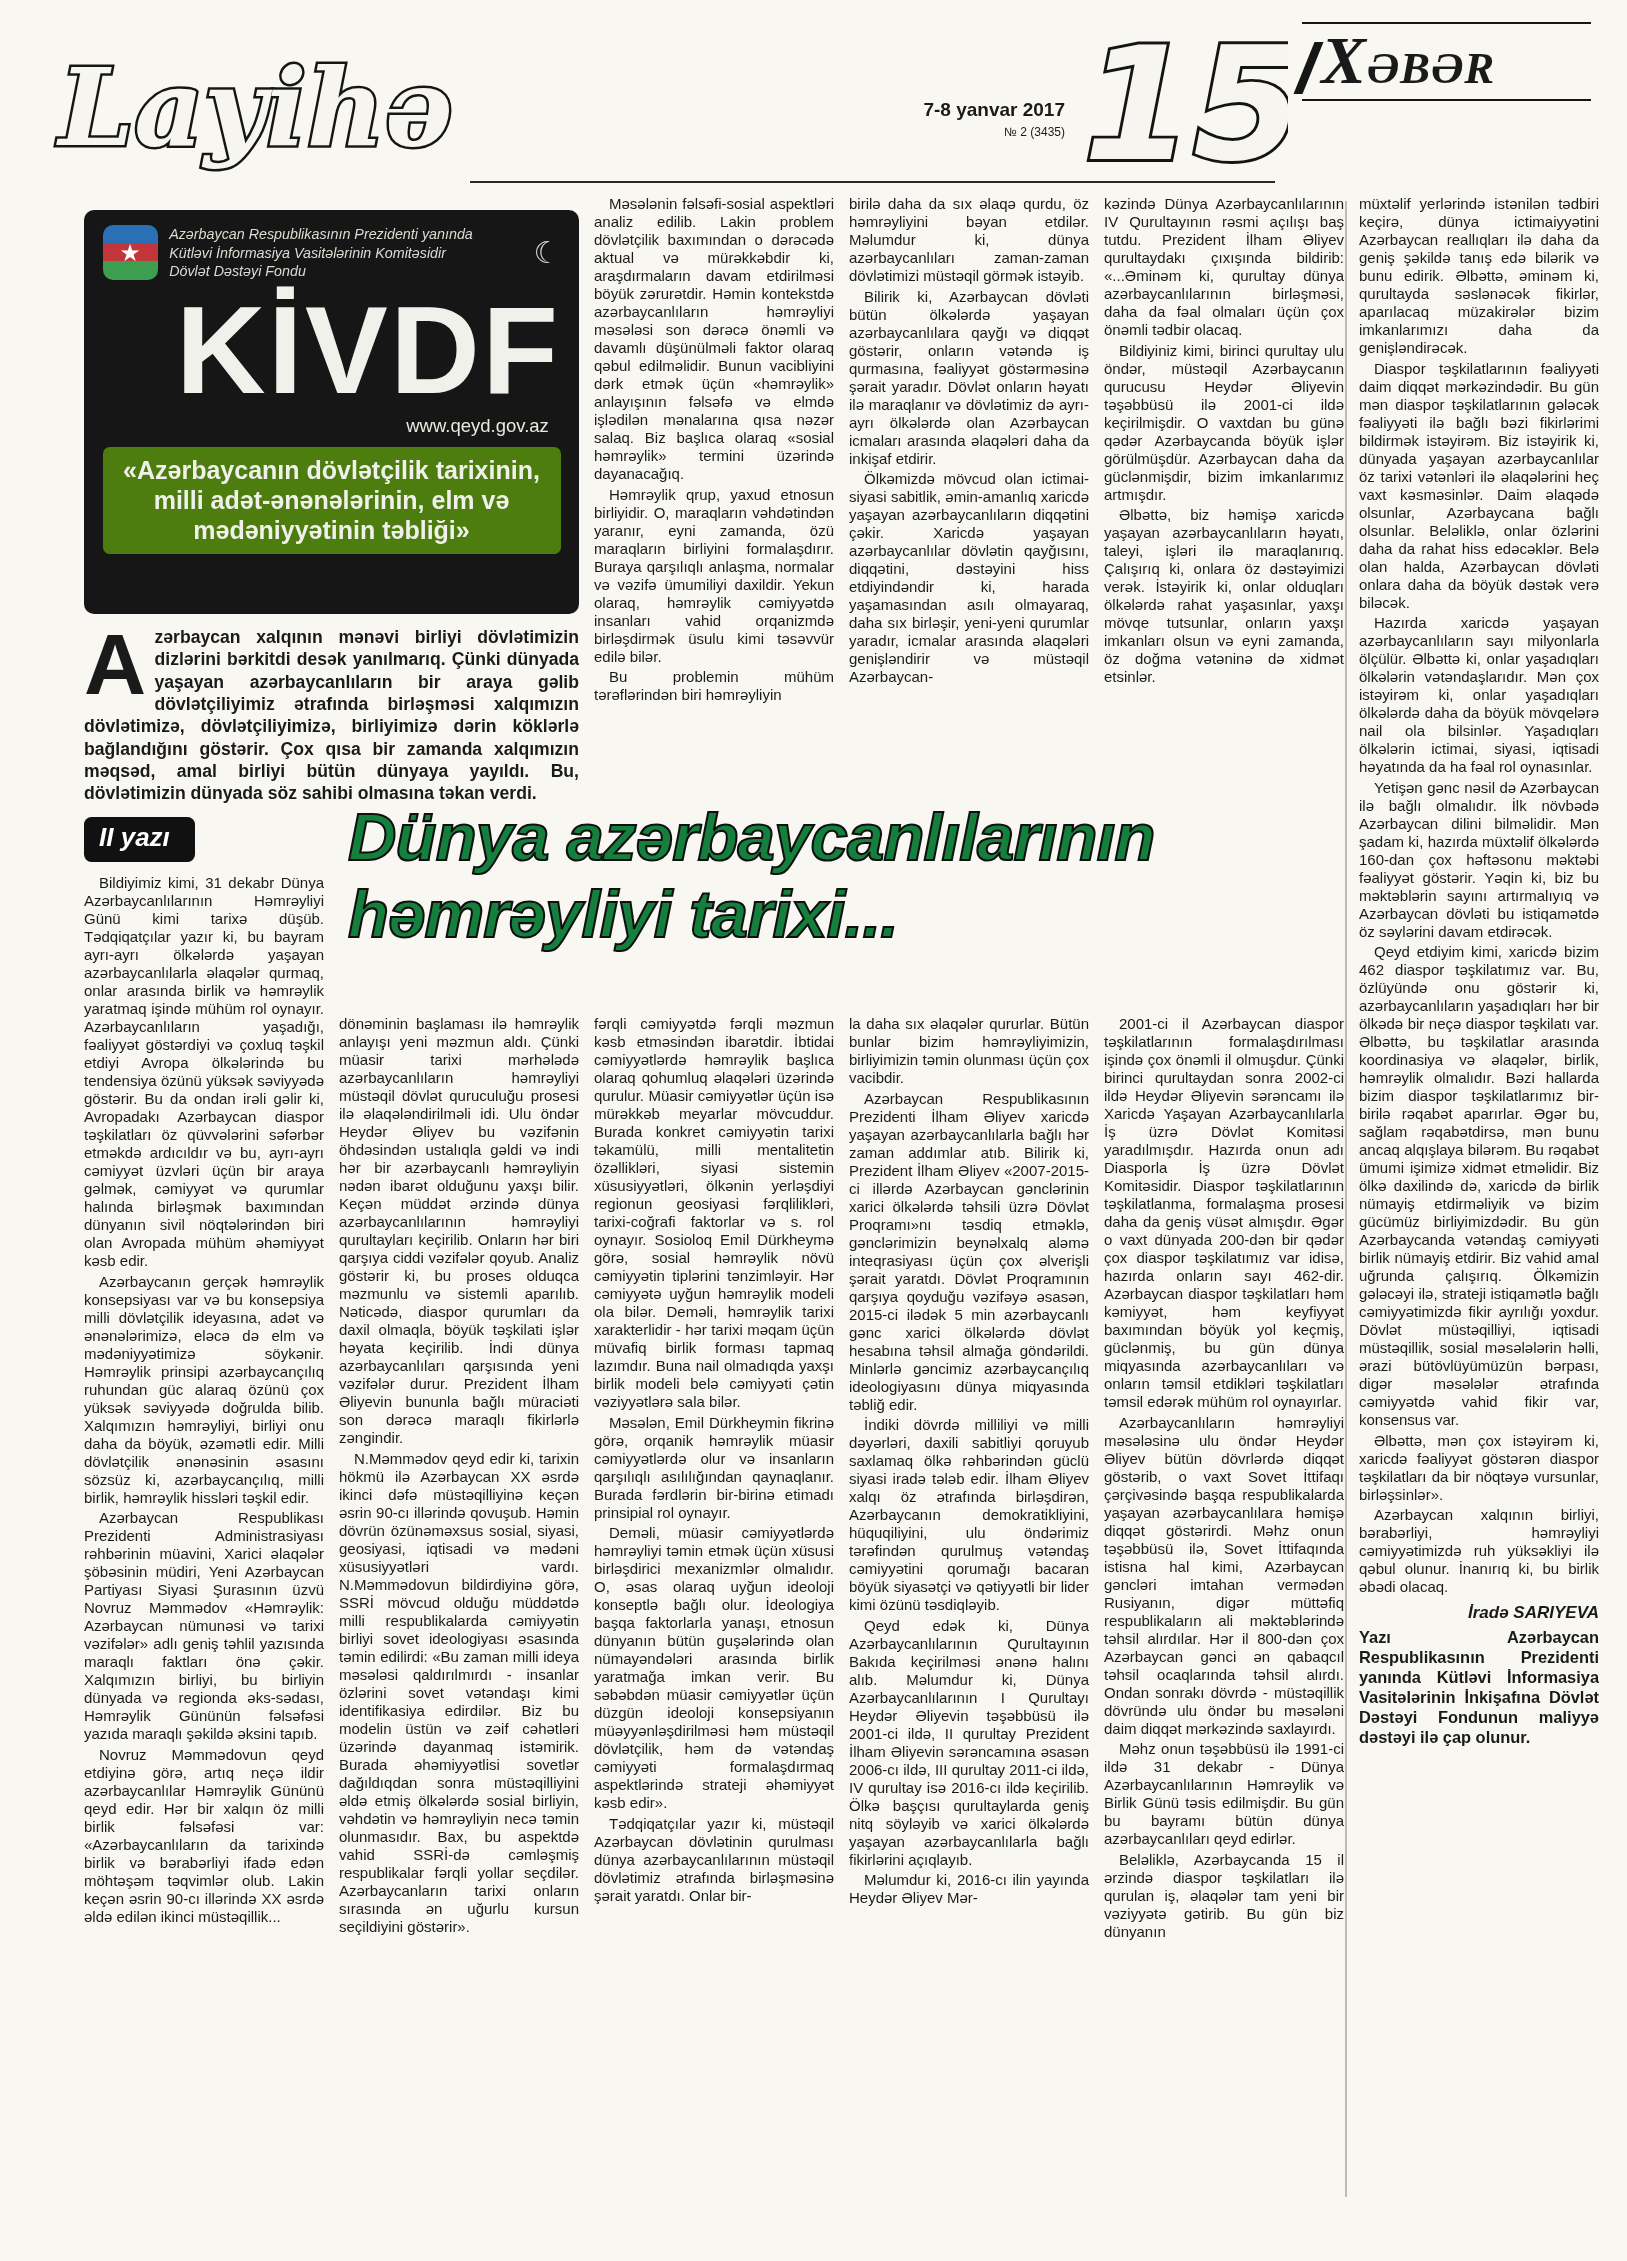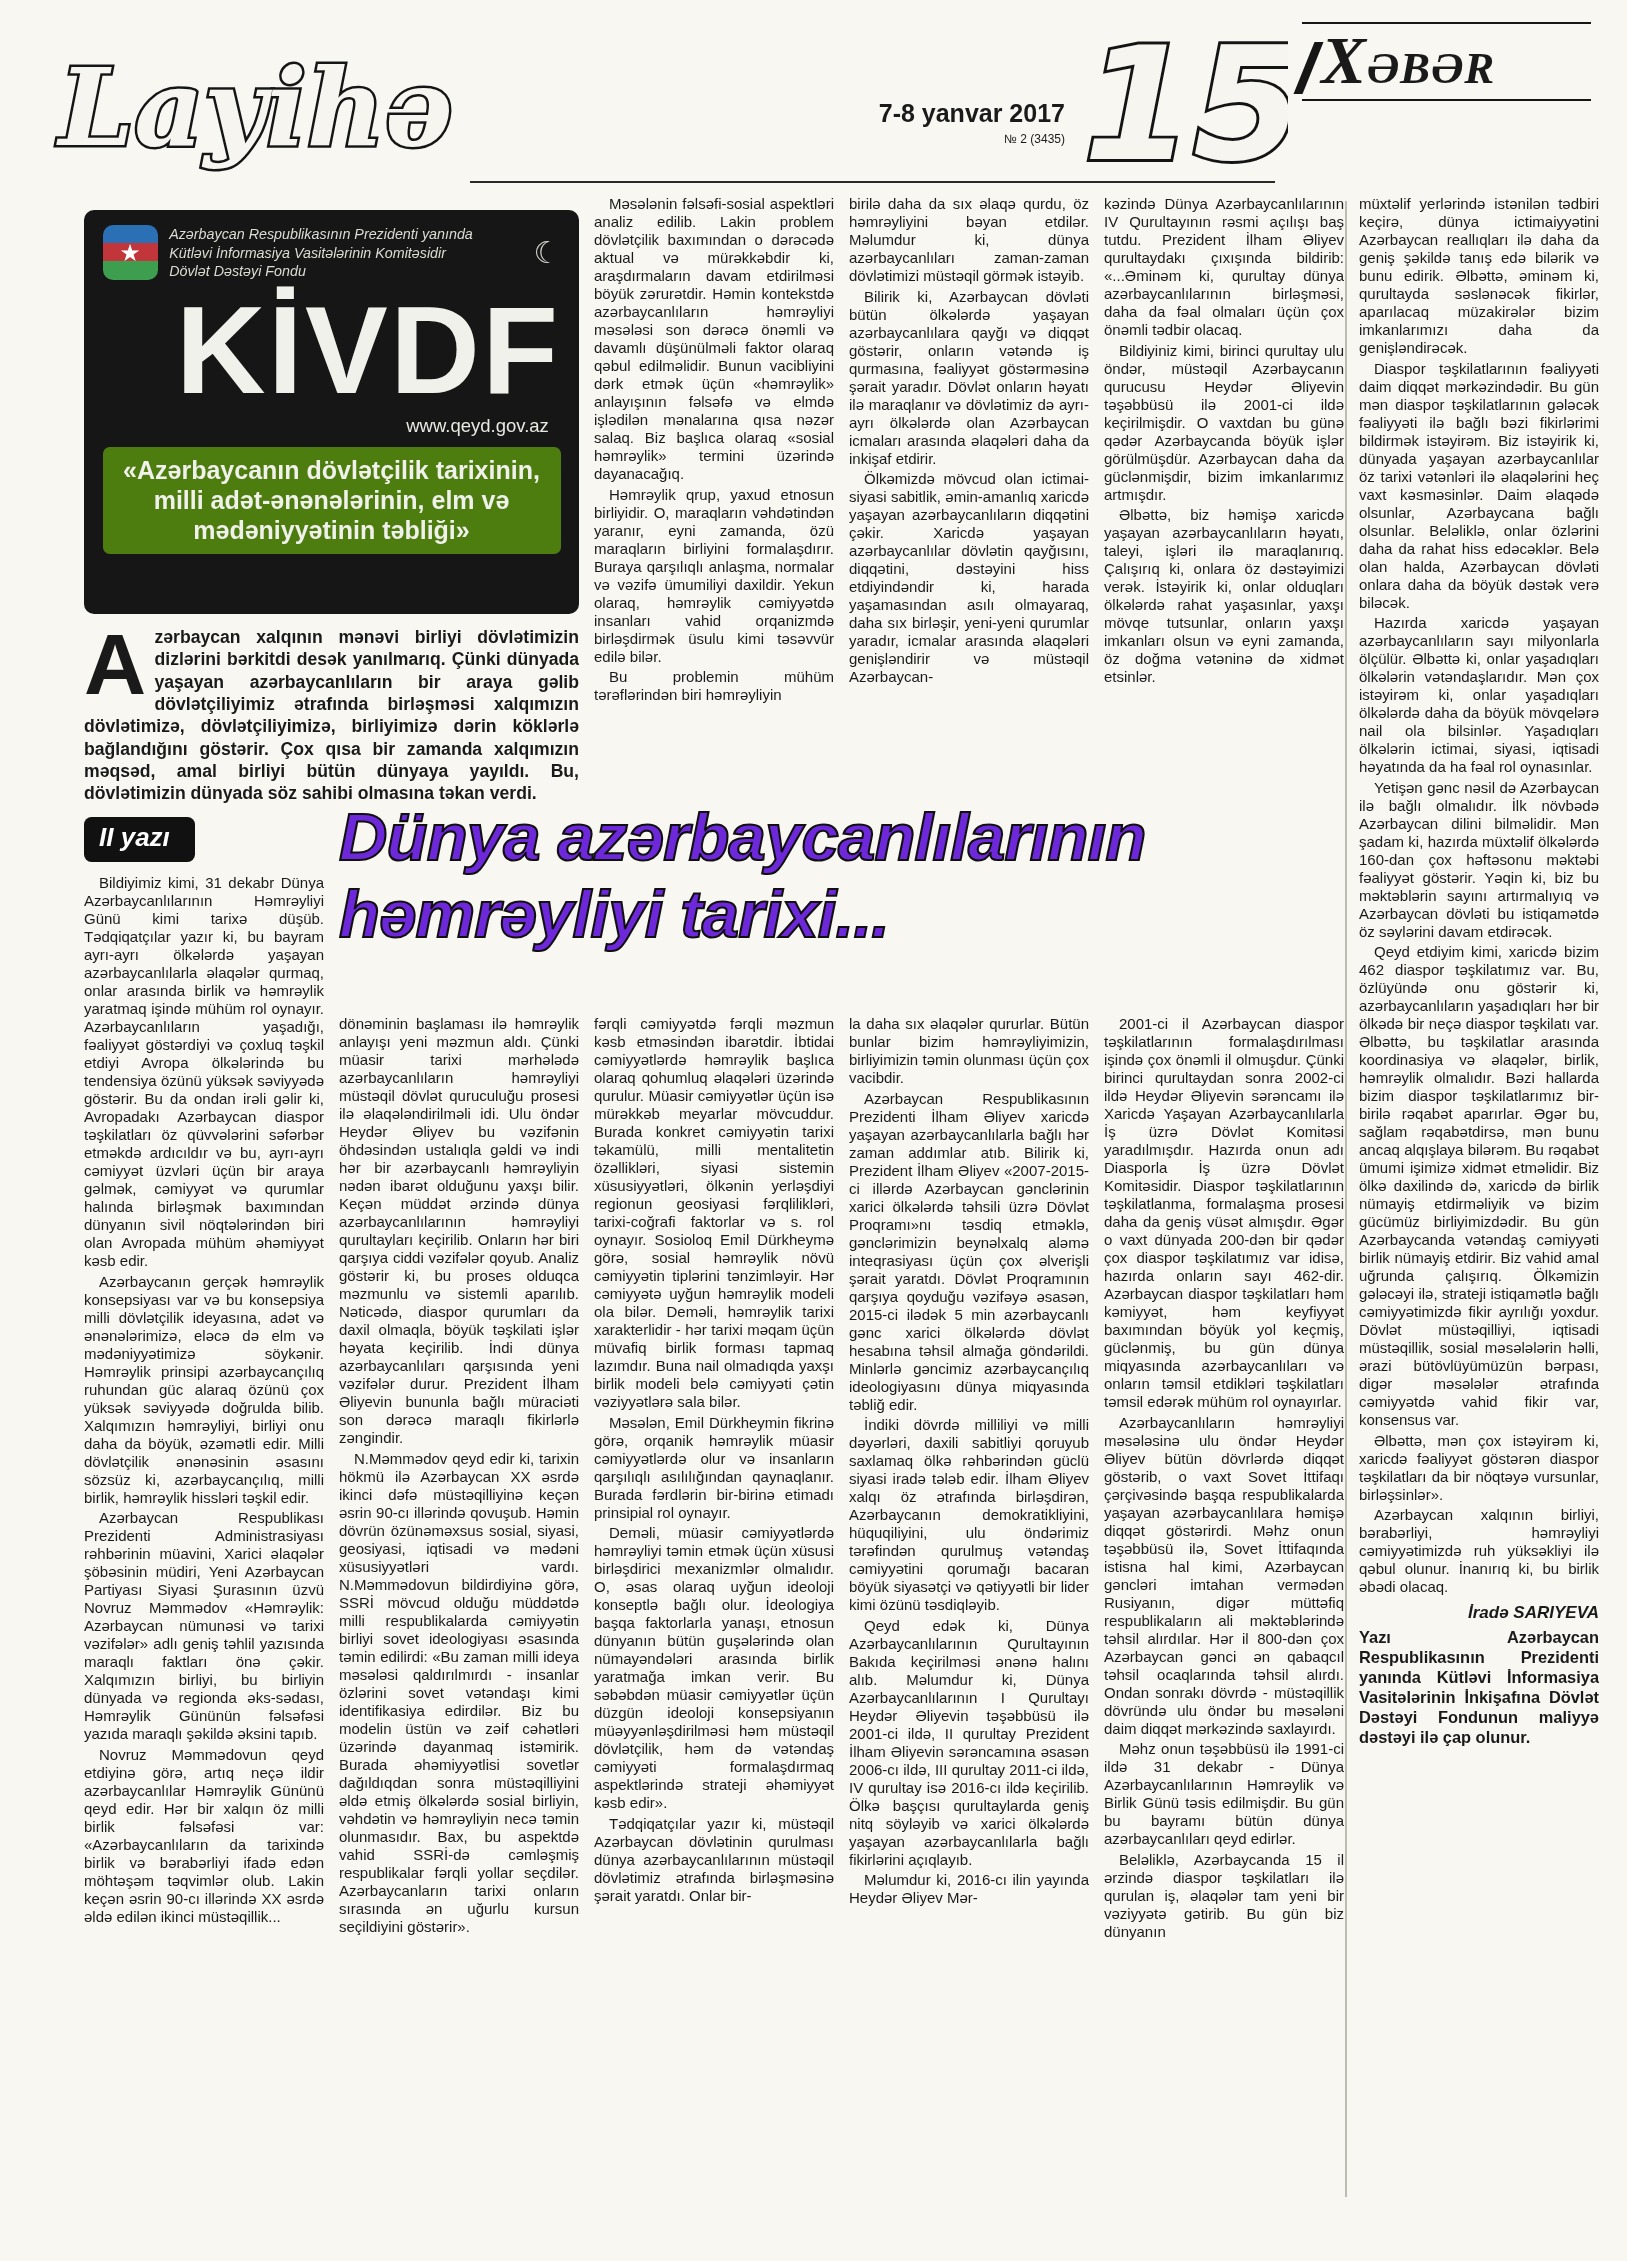--- a/index.html
+++ b/index.html
@@ -6,21 +6,21 @@
   html, body { margin:0; padding:0; background:#8a8a8a; }
   .sheet {
     position:relative; width:1627px; height:2261px; margin:0 auto;
     background:#f8f7f2; color:#1a1a1a;
     font-family:"Liberation Sans", sans-serif; overflow:hidden;
   }
 
   
   .logo-layihe { position:absolute; left:52px; top:28.5px; }
   .issue-block { position:absolute; left:864px; top:99px; width:201px; text-align:right; }
-  .issue-date { font-size:25px; font-weight:bold; }
+  .issue-date { font-size:19px; font-weight:bold; }
   .issue-no { font-size:12px; margin-top:4px; }
   .date-rule { position:absolute; left:470px; top:181px; width:805px; height:1.7px; background:#2a2a2a; }
   .page-number-svg { position:absolute; left:1078px; top:15px; }
   .brand { position:absolute; left:1302px; top:22px; width:289px; border-top:2.5px solid #161616; border-bottom:2.5px solid #161616; }
   .brand-row { display:flex; align-items:flex-end; gap:8.4px; padding:3.4px 1.7px 5px; }
   .brand-row + .brand-row { border-top:2.5px solid #161616; }
   .slash { width:9.2px; height:52px; background:#161616; transform:skewX(-22deg); }
   .brand-word { display:inline-block; font-family:"Liberation Serif", serif; font-style:italic; font-weight:bold;
     font-size:45px; line-height:1; text-transform:uppercase; letter-spacing:0.8px; }
   .brand-word::first-letter { font-size:67px; }
@@ -38,23 +38,23 @@
   .kivdf-site { text-align:right; font-size:18.5px; color:#e9e9e1; margin:1.7px 11.7px 10px 0; }
   .kivdf-slogan { font-weight:bold; font-size:25px; line-height:1.2; text-align:center;
     background:#4d7c0f; border-radius:6.7px; padding:8.4px 6.7px; }
 
   
   .intro { position:absolute; left:84px; top:626px; width:495px; height:181px; overflow:hidden;
     font-weight:bold; font-size:17.6px; line-height:1.27; text-align:justify; }
   .drop-cap { float:left; font-size:86px; line-height:.78; font-weight:bold; margin:5px 8.4px 0 0; }
   .section-label { position:absolute; left:84px; top:817px; background:#111; color:#fff;
     font-weight:bold; font-style:italic; font-size:26px; padding:5px 25px 9.2px 15px; border-radius:7.5px; }
-  .headline { position:absolute; left:339px; top:798px; width:1015px; height:208px; overflow:hidden;
+  .headline { position:absolute; left:348px; top:798px; width:1015px; height:208px; overflow:hidden;
     font-weight:bold; font-style:italic; font-size:67px; line-height:1.15; letter-spacing:-0.8px;
-    color:#6d28d9; -webkit-text-stroke:2.1px #101010; }
+    color:#15803d; -webkit-text-stroke:2.1px #101010; }
 
   
   .col { position:absolute; width:240px; font-size:15px; line-height:18px; text-align:justify; overflow:hidden; }
   .col p { margin:0 0 2.5px; text-indent:15px; }
   .col.cont p:first-child { text-indent:0; }
   .col-a      { left:84px;  top:874px; height:1342px; }
   .col-c-top  { left:594px;  top:195px;  height:619px; }
   .col-d-top  { left:849px; top:195px;  height:619px; }
   .col-e-top  { left:1104px; top:195px;  height:619px; }
   .col-b-body { left:339px;  top:1015px; height:1201px; }

